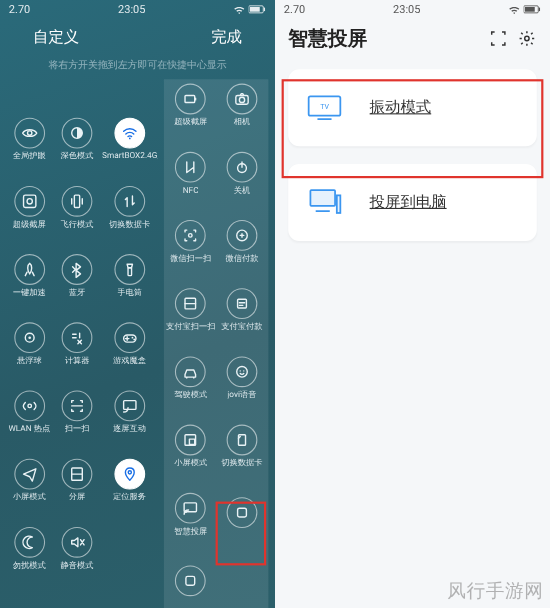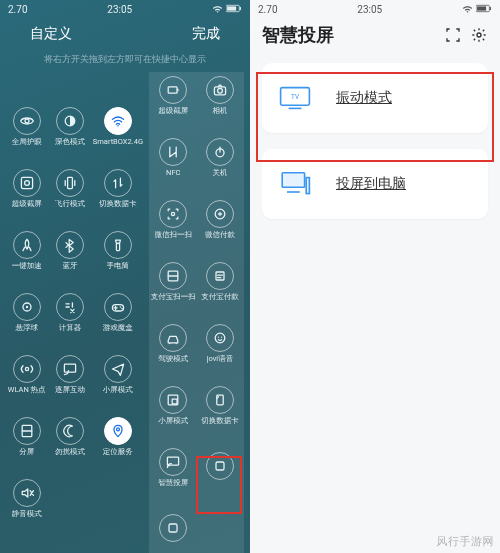--- a/index.html
+++ b/index.html
@@ -158,21 +158,21 @@
   .hl-right {
     left: 6px;
     top: 72px;
     width: 238px;
     height: 90px;
   }
   .watermark {
     position: absolute;
     right: 6px;
     bottom: 4px;
-    font-size: 11px;
+    font-size: 17px;
     color: rgba(120,120,120,0.55);
     letter-spacing: 0.5px;
   }
   .hdr-icon { width:18px; height:18px; display:flex; align-items:center; justify-content:center; color:#333; }
   svg { display:block; }
 </style>
 </head>
 <body>
 
 <div class="left">
@@ -315,20 +315,28 @@
             <svg width="16" height="16" viewBox="0 0 20 20">
               <circle fill="none" stroke="currentColor" stroke-width="1.6" stroke-linecap="round" stroke-linejoin="round" cx="10" cy="10" r="2"></circle>
               <path fill="none" stroke="currentColor" stroke-width="1.6" stroke-linecap="round" stroke-linejoin="round" d="M5 6c-3 3-3 5 0 8M15 6c3 3 3 5 0 8"></path>
             </svg>
           </div>
           <div class="label">WLAN 热点</div>
         </div>
         <div class="tile">
           <div class="tile-icon">
             <svg width="16" height="16" viewBox="0 0 20 20">
+              <path fill="none" stroke="currentColor" stroke-width="1.6" stroke-linecap="round" stroke-linejoin="round" d="M4 6V4h2M16 6V4h-2M4 14v2h2M16 14v2h-2M4 10h12"></path>
+            </svg>
+          </div>
+          <div class="label">扫一扫</div>
+        </div>
+        <div class="tile">
+          <div class="tile-icon">
+            <svg width="16" height="16" viewBox="0 0 20 20">
               <rect fill="none" stroke="currentColor" stroke-width="1.6" stroke-linecap="round" stroke-linejoin="round" x="3" y="4" width="14" height="10" rx="1"></rect>
               <path fill="none" stroke="currentColor" stroke-width="1.6" stroke-linecap="round" stroke-linejoin="round" d="M3 17c3 0 5-2 5-5"></path>
             </svg>
           </div>
           <div class="label">逐屏互动</div>
         </div>
         <div class="tile">
           <div class="tile-icon">
             <svg width="16" height="16" viewBox="0 0 20 20">
               <path fill="none" stroke="currentColor" stroke-width="1.6" stroke-linecap="round" stroke-linejoin="round" d="M3 10l14-6-4 14-3-5z"></path>
@@ -338,36 +346,36 @@
         </div>
         <div class="tile">
           <div class="tile-icon">
             <svg width="16" height="16" viewBox="0 0 20 20">
               <rect fill="none" stroke="currentColor" stroke-width="1.6" stroke-linecap="round" stroke-linejoin="round" x="4" y="3" width="12" height="14" rx="1"></rect>
               <path fill="none" stroke="currentColor" stroke-width="1.6" stroke-linecap="round" stroke-linejoin="round" d="M4 10h12"></path>
             </svg>
           </div>
           <div class="label">分屏</div>
         </div>
-        <div class="tile">
-          <div class="tile-icon">
-            <svg width="16" height="16" viewBox="0 0 20 20">
-              <path fill="none" stroke="currentColor" stroke-width="1.6" stroke-linecap="round" stroke-linejoin="round" d="M13 4a7 7 0 100 12 6 6 0 010-12z"></path>
-            </svg>
-          </div>
-          <div class="label">勿扰模式</div>
-        </div>
         <div class="tile active">
           <div class="tile-icon">
             <svg width="16" height="16" viewBox="0 0 20 20">
               <path fill="none" stroke="currentColor" stroke-width="1.6" stroke-linecap="round" stroke-linejoin="round" d="M10 3c3 0 5 2 5 5 0 4-5 9-5 9s-5-5-5-9c0-3 2-5 5-5z"></path>
               <circle fill="none" stroke="currentColor" stroke-width="1.6" stroke-linecap="round" stroke-linejoin="round" cx="10" cy="8" r="1.8"></circle>
             </svg>
           </div>
           <div class="label">定位服务</div>
+        </div>
+        <div class="tile">
+          <div class="tile-icon">
+            <svg width="16" height="16" viewBox="0 0 20 20">
+              <path fill="none" stroke="currentColor" stroke-width="1.6" stroke-linecap="round" stroke-linejoin="round" d="M13 4a7 7 0 100 12 6 6 0 010-12z"></path>
+            </svg>
+          </div>
+          <div class="label">勿扰模式</div>
         </div>
         <div class="tile">
           <div class="tile-icon">
             <svg width="16" height="16" viewBox="0 0 20 20">
               <path fill="none" stroke="currentColor" stroke-width="1.6" stroke-linecap="round" stroke-linejoin="round" d="M4 8v4h3l4 3V5L7 8zM14 7l4 6M18 7l-4 6"></path>
             </svg>
           </div>
           <div class="label">静音模式</div>
         </div>
       </div>

